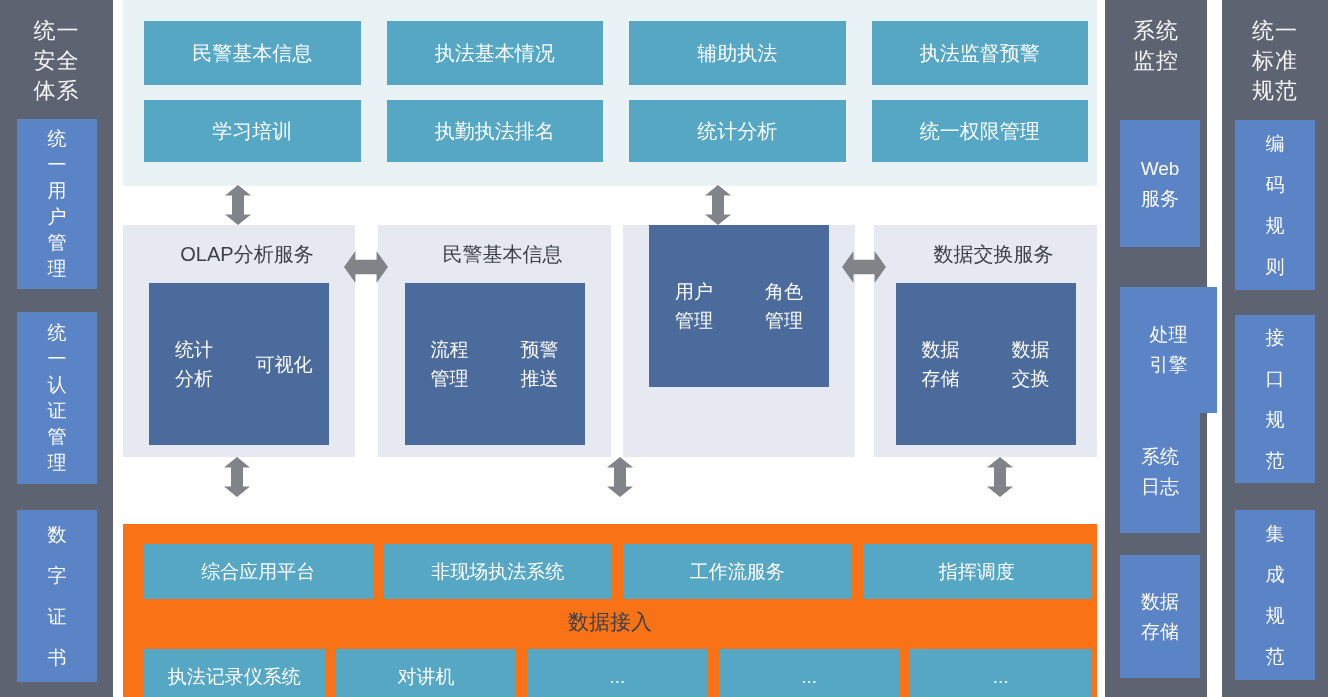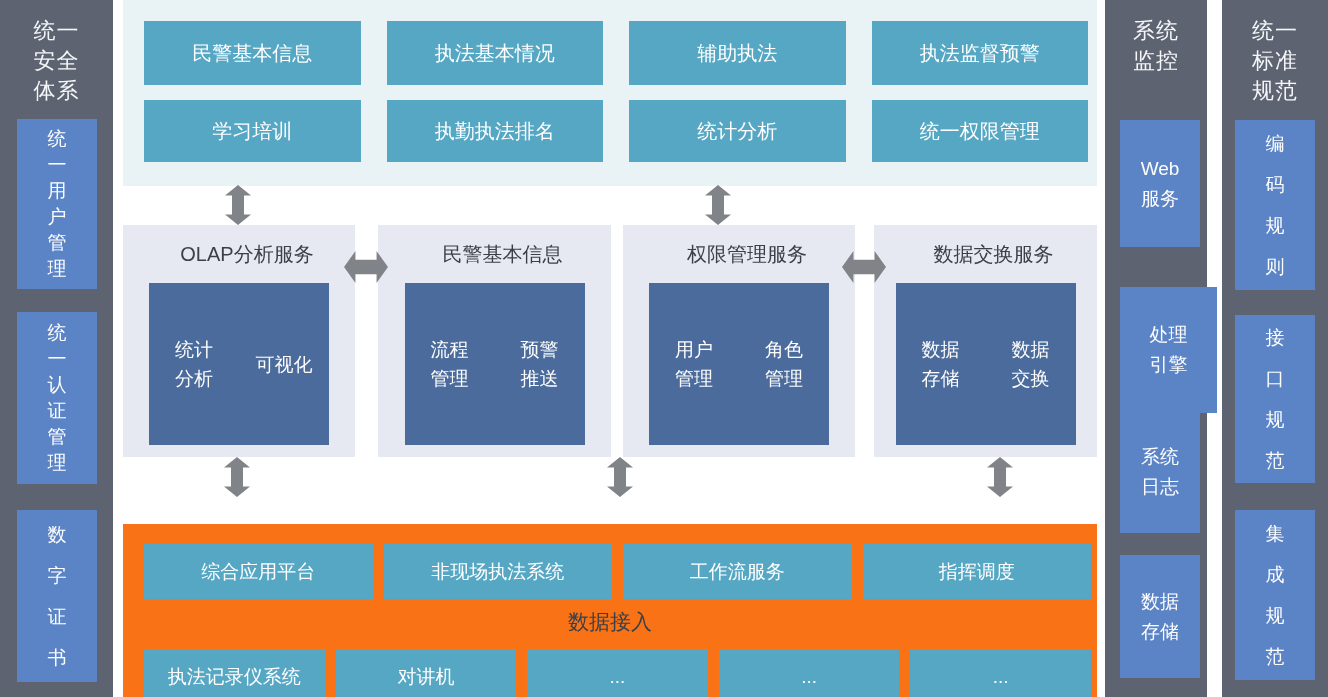--- a/index.html
+++ b/index.html
@@ -131,21 +131,20 @@
 <div class="service-panel" style="left:378px; width:233px;">
   <div class="service-title">民警基本信息</div>
   <div class="service-subs">
     <div class="service-sub">流程
 管理</div>
     <div class="service-sub">预警
 推送</div>
   </div>
 </div>
 <div class="service-panel" style="left:623px; width:232px;">
-  <div class="service-title">权限管理服务</div>
   <div class="service-subs">
     <div class="service-sub">用户
 管理</div>
     <div class="service-sub">角色
 管理</div>
   </div>
 </div>
 <div class="service-panel" style="left:874px; width:223px;">
   <div class="service-title">数据交换服务</div>
   <div class="service-subs">

